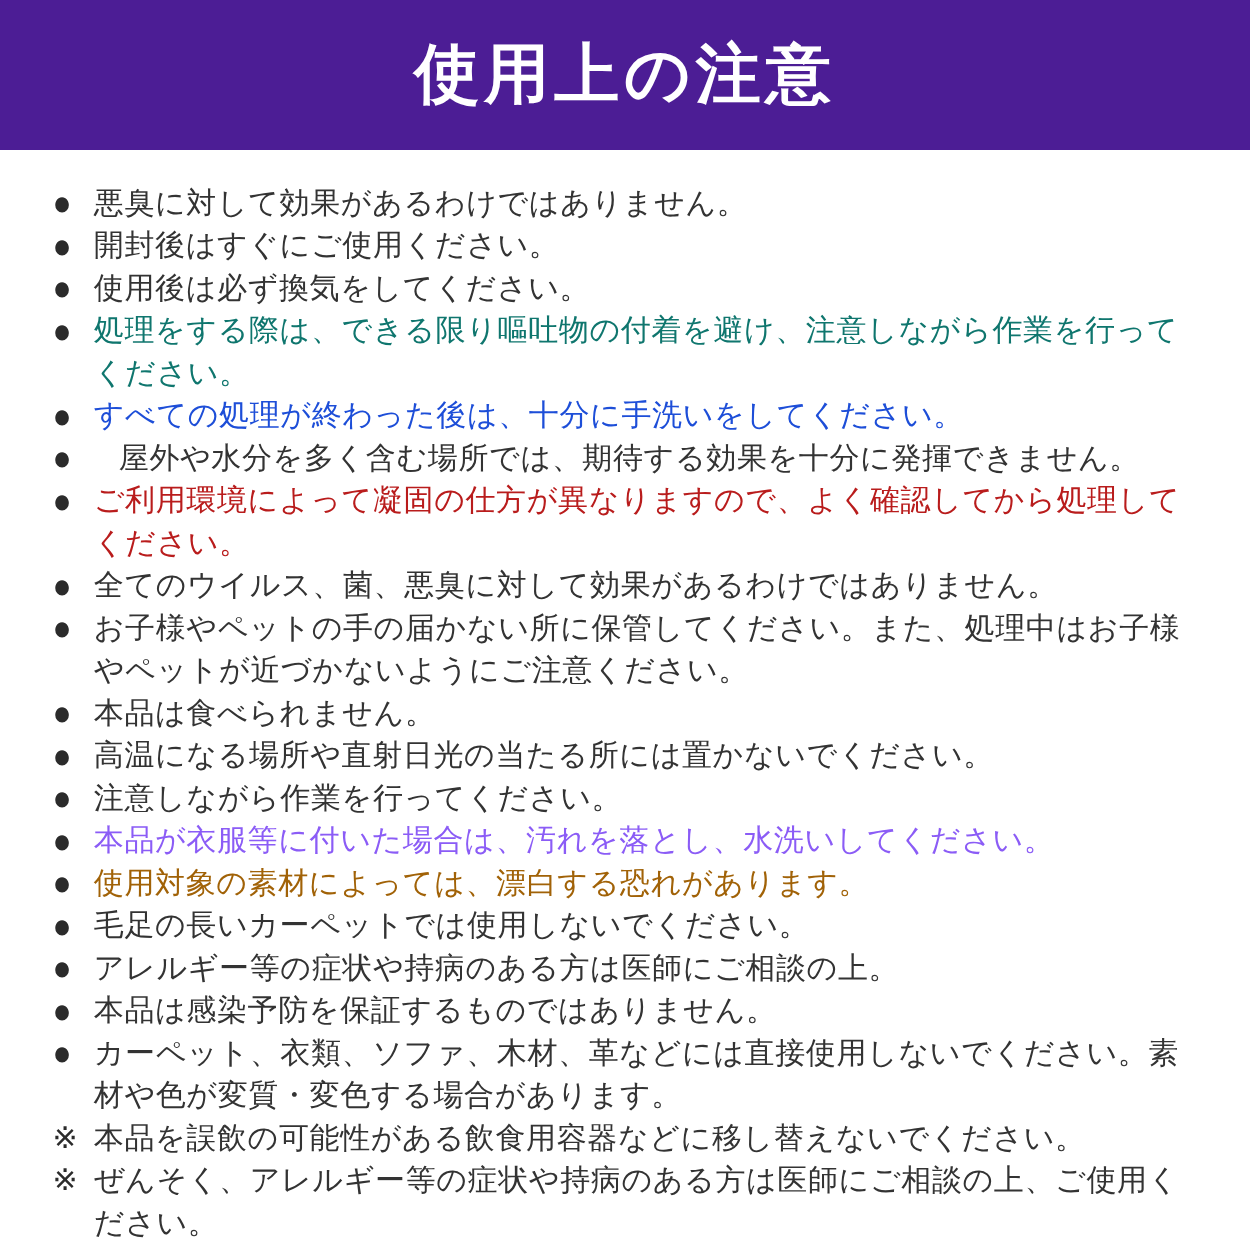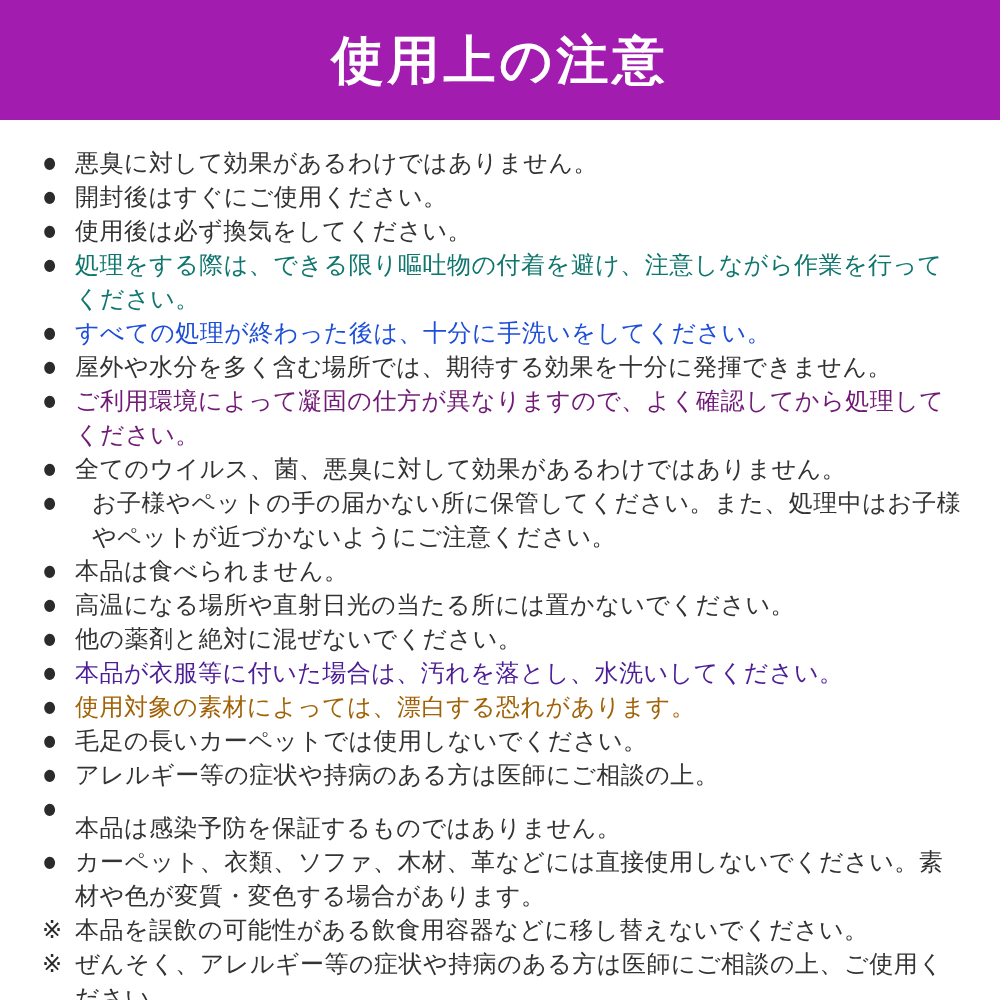--- a/index.html
+++ b/index.html
@@ -61,21 +61,21 @@
   }
   .text {
     flex: 1 1 auto;
     letter-spacing: 0.5px;
   }
 </style>
 </head>
 <body>
 
 <div class="page">
-  <div class="header" style="background: #a21caf;">
+  <div class="header" style="background: #4c1d95;">
     <div class="title" style="color: rgb(255, 255, 255);">使用上の注意</div>
   </div>
   <div class="notice-list">
   <div class="item">
     <span class="marker bullet">●</span>
     <span class="text" style="color: rgb(51, 51, 51);">悪臭に対して効果があるわけではありません。</span>
   </div>
 
   <div class="item">
     <span class="marker bullet">●</span>
@@ -92,76 +92,76 @@
     <span class="text" style="color: #0f766e;">処理をする際は、できる限り嘔吐物の付着を避け、注意しながら作業を行ってください。</span>
   </div>
 
   <div class="item">
     <span class="marker bullet">●</span>
     <span class="text" style="color: #1d4ed8;">すべての処理が終わった後は、十分に手洗いをしてください。</span>
   </div>
 
   <div class="item">
     <span class="marker bullet">●</span>
-    <span class="text" style="color: rgb(51, 51, 51);">屋外や水分を多く含む場所では、期待する効果を十分に発揮できません。</span>
+    <span class="text" style="color: rgb(51, 51, 51); margin-left: 20px;">屋外や水分を多く含む場所では、期待する効果を十分に発揮できません。</span>
   </div>
 
   <div class="item">
     <span class="marker bullet">●</span>
-    <span class="text" style="color: #701a75;">ご利用環境によって凝固の仕方が異なりますので、よく確認してから処理してください。</span>
+    <span class="text" style="color: #b91c1c;">ご利用環境によって凝固の仕方が異なりますので、よく確認してから処理してください。</span>
   </div>
 
   <div class="item">
     <span class="marker bullet">●</span>
     <span class="text" style="color: rgb(51, 51, 51);">全てのウイルス、菌、悪臭に対して効果があるわけではありません。</span>
   </div>
 
   <div class="item">
     <span class="marker bullet">●</span>
-    <span class="text" style="color: rgb(51, 51, 51); margin-left: 17px;">お子様やペットの手の届かない所に保管してください。また、処理中はお子様やペットが近づかないようにご注意ください。</span>
+    <span class="text" style="color: rgb(51, 51, 51);">お子様やペットの手の届かない所に保管してください。また、処理中はお子様やペットが近づかないようにご注意ください。</span>
   </div>
 
   <div class="item">
     <span class="marker bullet">●</span>
     <span class="text" style="color: rgb(51, 51, 51);">本品は食べられません。</span>
   </div>
 
   <div class="item">
     <span class="marker bullet">●</span>
     <span class="text" style="color: rgb(51, 51, 51);">高温になる場所や直射日光の当たる所には置かないでください。</span>
   </div>
 
   <div class="item">
     <span class="marker bullet">●</span>
-    <span class="text" style="color: rgb(51, 51, 51);">他の薬剤と絶対に混ぜないでください。</span>
+    <span class="text" style="color: rgb(51, 51, 51);">注意しながら作業を行ってください。</span>
   </div>
 
   <div class="item">
     <span class="marker bullet">●</span>
-    <span class="text" style="color: #4c1d95;">本品が衣服等に付いた場合は、汚れを落とし、水洗いしてください。</span>
+    <span class="text" style="color: #8b5cf6;">本品が衣服等に付いた場合は、汚れを落とし、水洗いしてください。</span>
   </div>
 
   <div class="item">
     <span class="marker bullet">●</span>
     <span class="text" style="color: #a16207;">使用対象の素材によっては、漂白する恐れがあります。</span>
   </div>
 
   <div class="item">
     <span class="marker bullet">●</span>
     <span class="text" style="color: rgb(51, 51, 51);">毛足の長いカーペットでは使用しないでください。</span>
   </div>
 
   <div class="item">
     <span class="marker bullet">●</span>
     <span class="text" style="color: rgb(51, 51, 51);">アレルギー等の症状や持病のある方は医師にご相談の上。</span>
   </div>
 
   <div class="item">
     <span class="marker bullet">●</span>
-    <span class="text" style="color: rgb(51, 51, 51); margin-top: 19px;">本品は感染予防を保証するものではありません。</span>
+    <span class="text" style="color: rgb(51, 51, 51);">本品は感染予防を保証するものではありません。</span>
   </div>
 
   <div class="item">
     <span class="marker bullet">●</span>
     <span class="text" style="color: rgb(51, 51, 51);">カーペット、衣類、ソファ、木材、革などには直接使用しないでください。素材や色が変質・変色する場合があります。</span>
   </div>
 
   <div class="item">
     <span class="marker note">※</span>
     <span class="text" style="color: rgb(51, 51, 51);">本品を誤飲の可能性がある飲食用容器などに移し替えないでください。</span>

